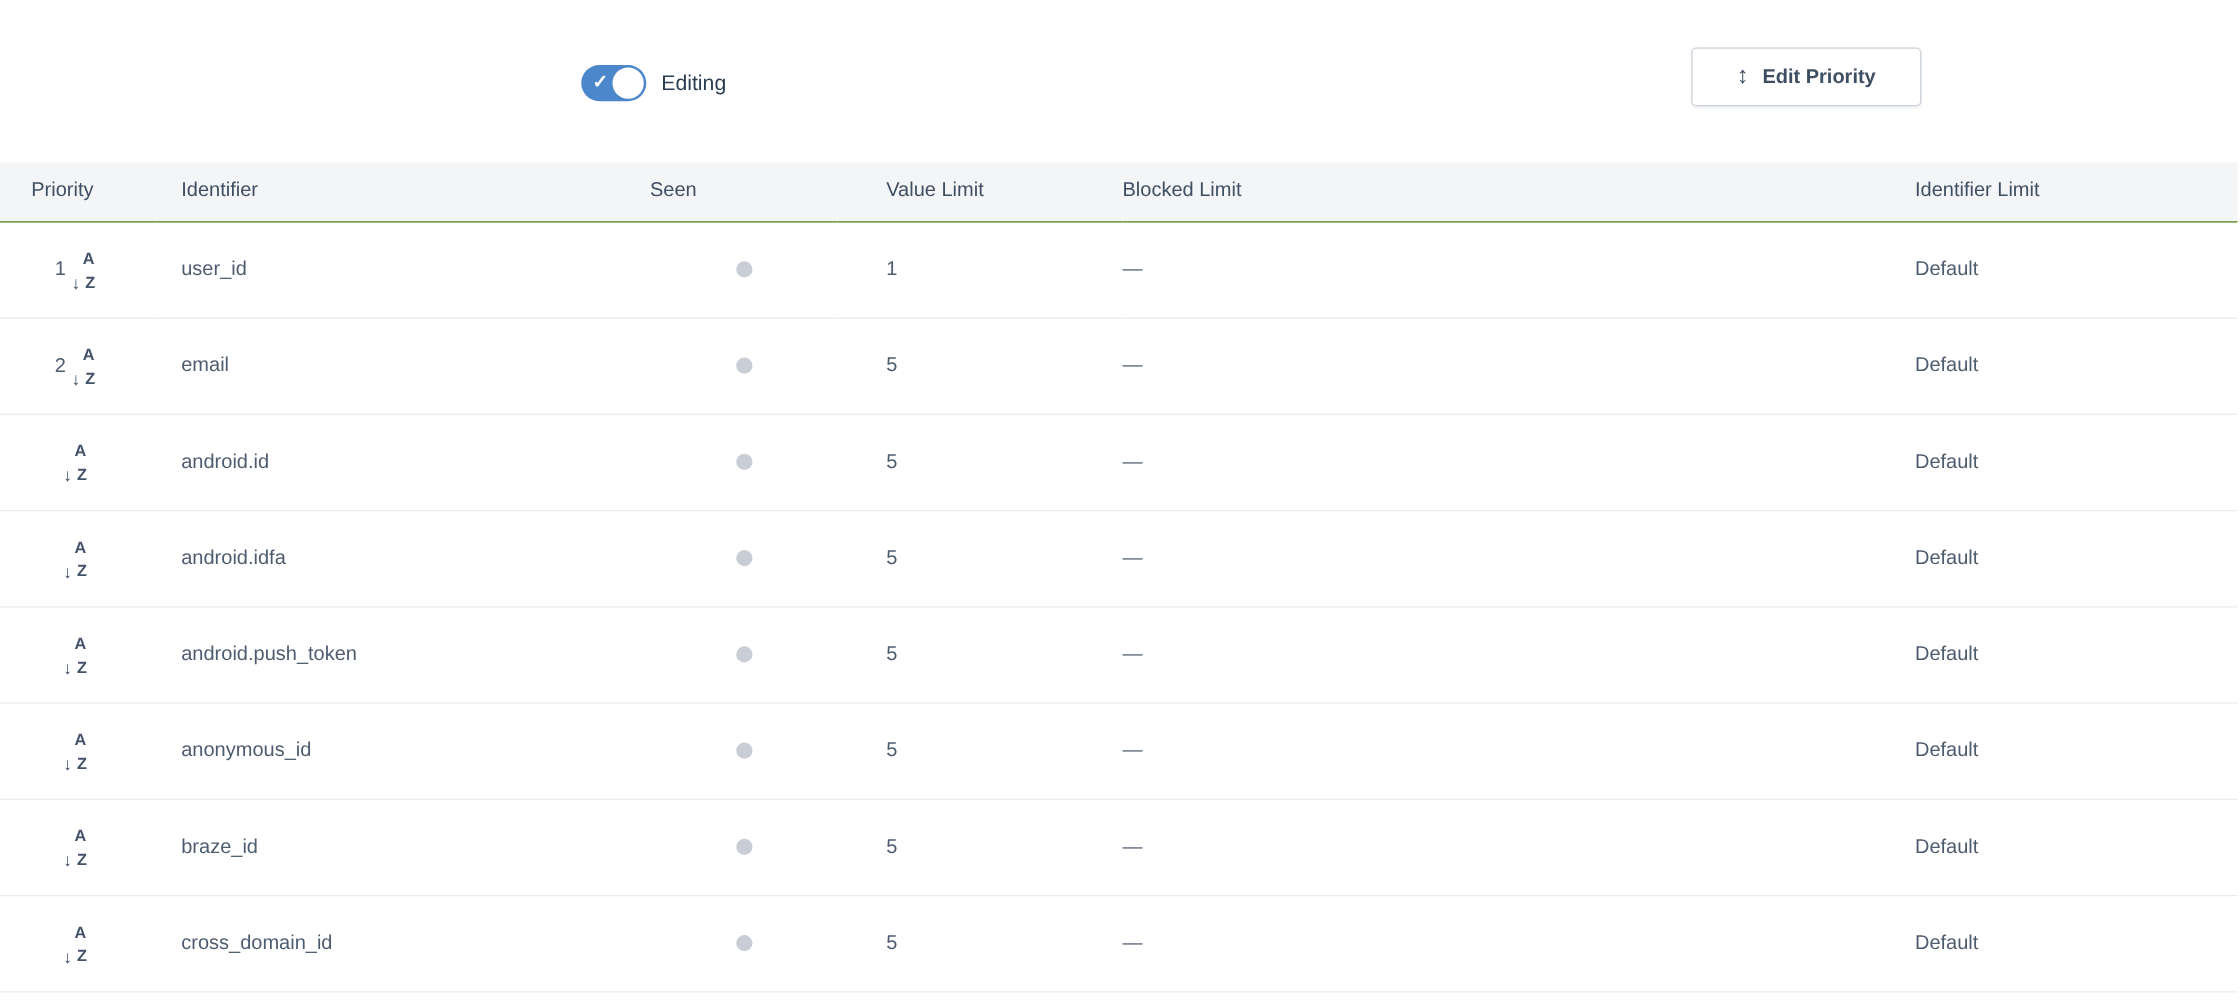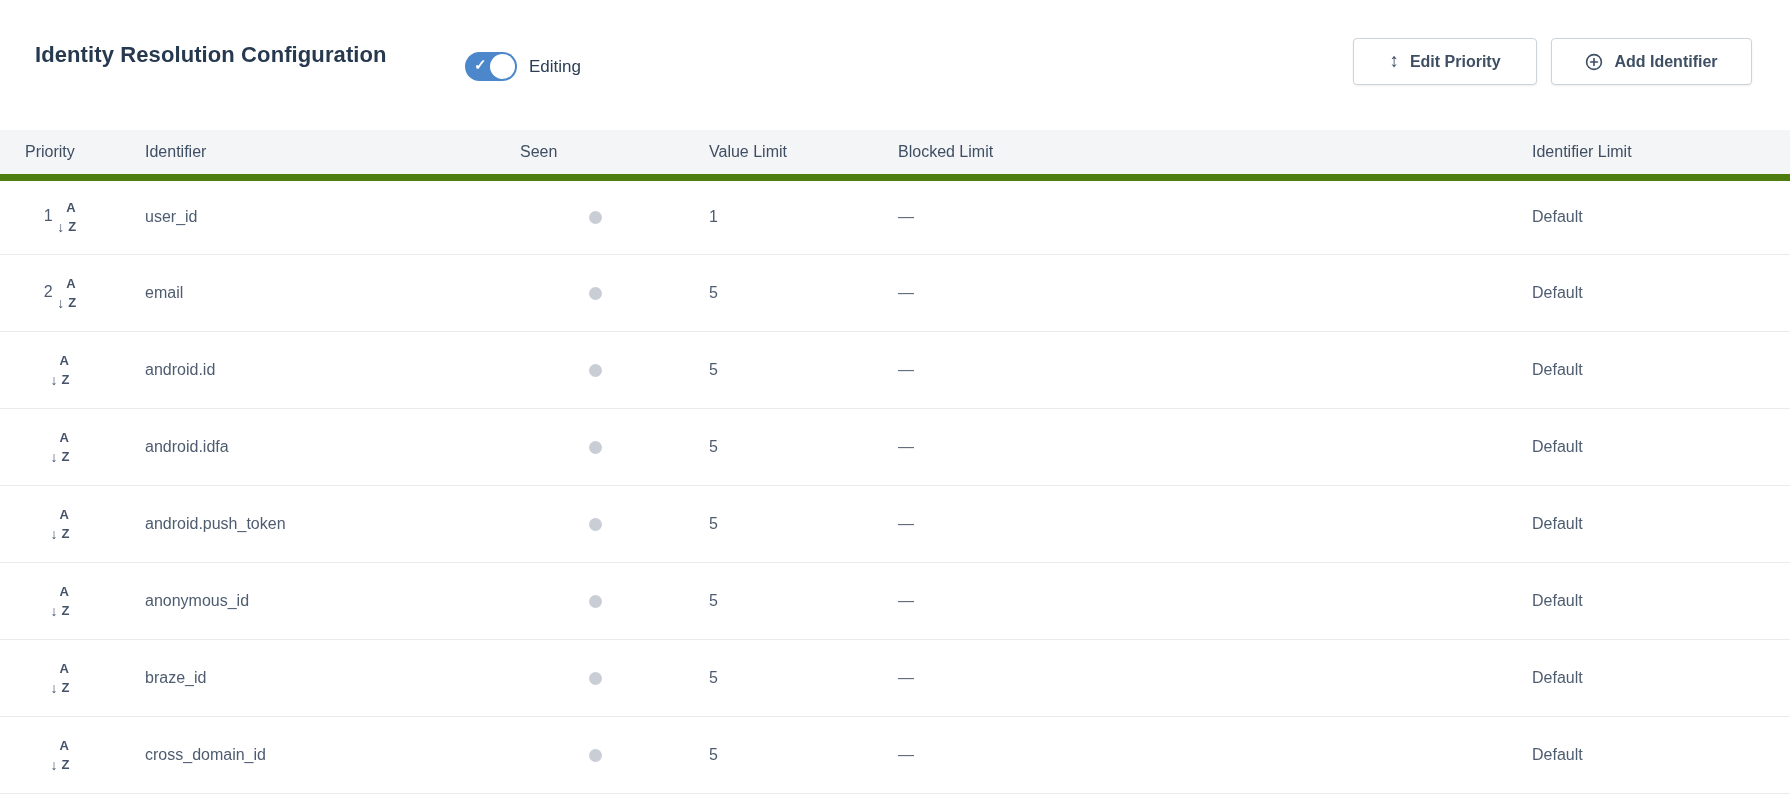--- a/index.html
+++ b/index.html
@@ -53,21 +53,21 @@
 
   
   .id-table {
     position:absolute; left:0; top:130px; width:1790px;
     border-collapse:collapse; table-layout:fixed;
   }
   .id-table thead th {
     height:47px; background:#f4f5f7;
     font-size:16px; font-weight:400; color:#3e4e63;
     text-align:left; vertical-align:middle;
-    border-bottom:7px solid #4d7c0f;
+    border-bottom:1px solid #4d7c0f;
   }
   .id-table tbody td {
     height:77px; vertical-align:middle;
     font-size:16px; color:#4e5c70;
     border-bottom:1px solid #e9ebee;
     background:#ffffff;
   }
   th.c-priority { padding-left:25px; }
   td.c-priority { text-align:center; }
   .c-identifier { padding-left:20px; }
@@ -90,40 +90,32 @@
   }
   .sort-icon .sa { position:absolute; top:-3px; left:9px;  font-size:13px; font-weight:700; }
   .sort-icon .sz { position:absolute; bottom:-3px; left:11px; font-size:13px; font-weight:700; }
   .sort-icon .sarrow { position:absolute; bottom:-4px; left:0; font-size:14px; font-weight:700; }
 </style>
 </head>
 <body>
 
 <div class="page">
 
-  <div class="page-title">Identity Resolution Configuration</div>
 
   <div class="toggle" role="switch" aria-checked="true">
     <span class="check">✓</span>
     <span class="knob"></span>
   </div>
   <div class="toggle-label">Editing</div>
 
   <button class="btn btn-edit-priority">
     <span class="updown-glyph">↕</span>
     <span>Edit Priority</span>
   </button>
 
-  <button class="btn btn-add-identifier">
-    <svg class="plus-circle-svg" width="18" height="18" viewBox="0 0 18 18">
-      <circle cx="9" cy="9" r="7.4" fill="none" stroke="#3e4e63" stroke-width="1.6"></circle>
-      <path d="M9 5.6v6.8M5.6 9h6.8" stroke="#3e4e63" stroke-width="1.6" stroke-linecap="round"></path>
-    </svg>
-    <span>Add Identifier</span>
-  </button>
 
   <table class="id-table">
     <colgroup>
       <col style="width:125px">
         <col style="width:395px">
         <col style="width:150px">
       <col style="width:228px">
         <col style="width:634px">
         <col style="width:258px">
     </colgroup>

